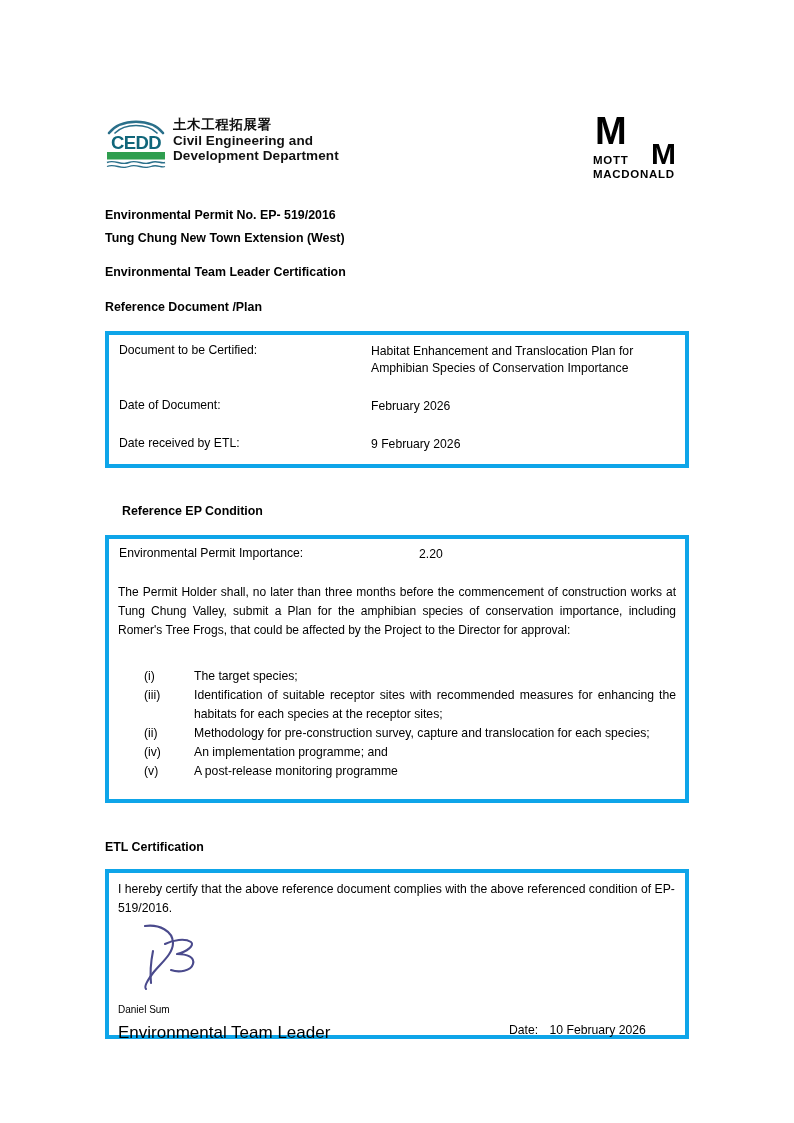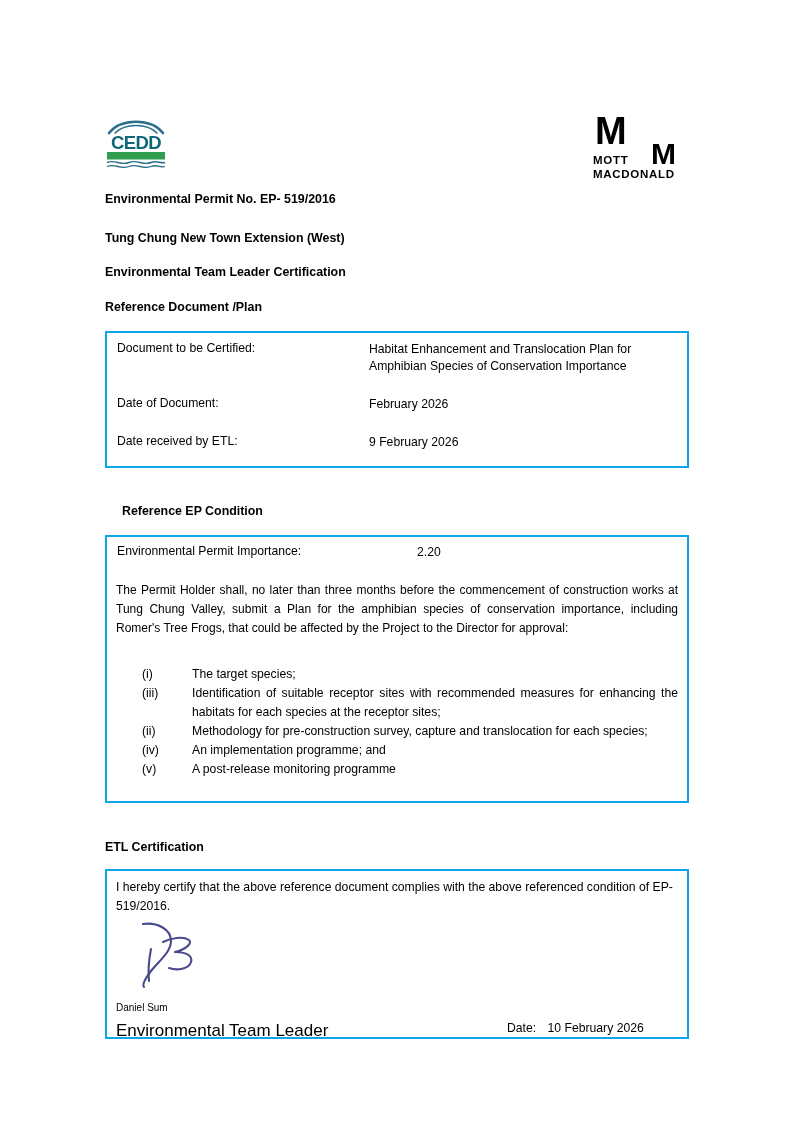--- a/index.html
+++ b/index.html
@@ -101,33 +101,33 @@
 
   
   .hline {
     position: absolute;
     left: 105px;
     font-size: 12.4px;
     font-weight: bold;
     color: #000;
     white-space: nowrap;
   }
-  #h-permit   { top: 192px; }
+  #h-permit   { top: 208px; }
   #h-project  { top: 231px; }
   #h-etlcert  { top: 265px; }
   #h-refdoc   { top: 300px; }
   #h-refep    { top: 504px; margin-left: 17px; }
   #h-etlsec   { top: 840px; }
 
   
   .box {
     position: absolute;
     left: 105px;
     width: 584px;
-    border: 2px solid #0ea5e9;
+    border: 4px solid #0ea5e9;
     box-sizing: border-box;
     background: #fff;
   }
   #box-refdoc { top: 331px; height: 137px; }
   #box-epcond { top: 535px; height: 268px; }
   #box-etl    { top: 869px; height: 170px; padding-left: 44px; }
 
   .row {
     position: absolute;
     left: 10px;
@@ -246,20 +246,25 @@
 
         <text x="31" y="33" font-family="Liberation Sans, sans-serif" font-size="18.5" font-weight="bold" fill="#10667a" text-anchor="middle" letter-spacing="-0.6">CEDD</text>
 
         <rect x="2" y="36" width="58" height="7.5" fill="#2f9e4f"></rect>
 
         <path d="M2 46.5 C 10 43, 16 50, 24 46.5 C 32 43, 38 50, 46 46.5 C 52 44, 56 48, 60 46.5" fill="none" stroke="#2a6f8a" stroke-width="1.5"></path>
         <path d="M2 50.5 C 10 47, 16 54, 24 50.5 C 32 47, 38 54, 46 50.5 C 52 48, 56 52, 60 50.5" fill="none" stroke="#2a6f8a" stroke-width="1.3"></path>
       </svg>
     </div>
 
+    <div class="cedd-text">
+      <div class="cedd-cn">土木工程拓展署</div>
+      <div class="cedd-en">Civil Engineering and</div>
+      <div class="cedd-en">Development Department</div>
+    </div>
 
     <div class="mm-logo">
       <div class="mm-m1">M</div>
       <div class="mm-m2">M</div>
       <div class="mm-words">
         <div>MOTT</div>
         <div>MACDONALD</div>
       </div>
     </div>
   </div>

